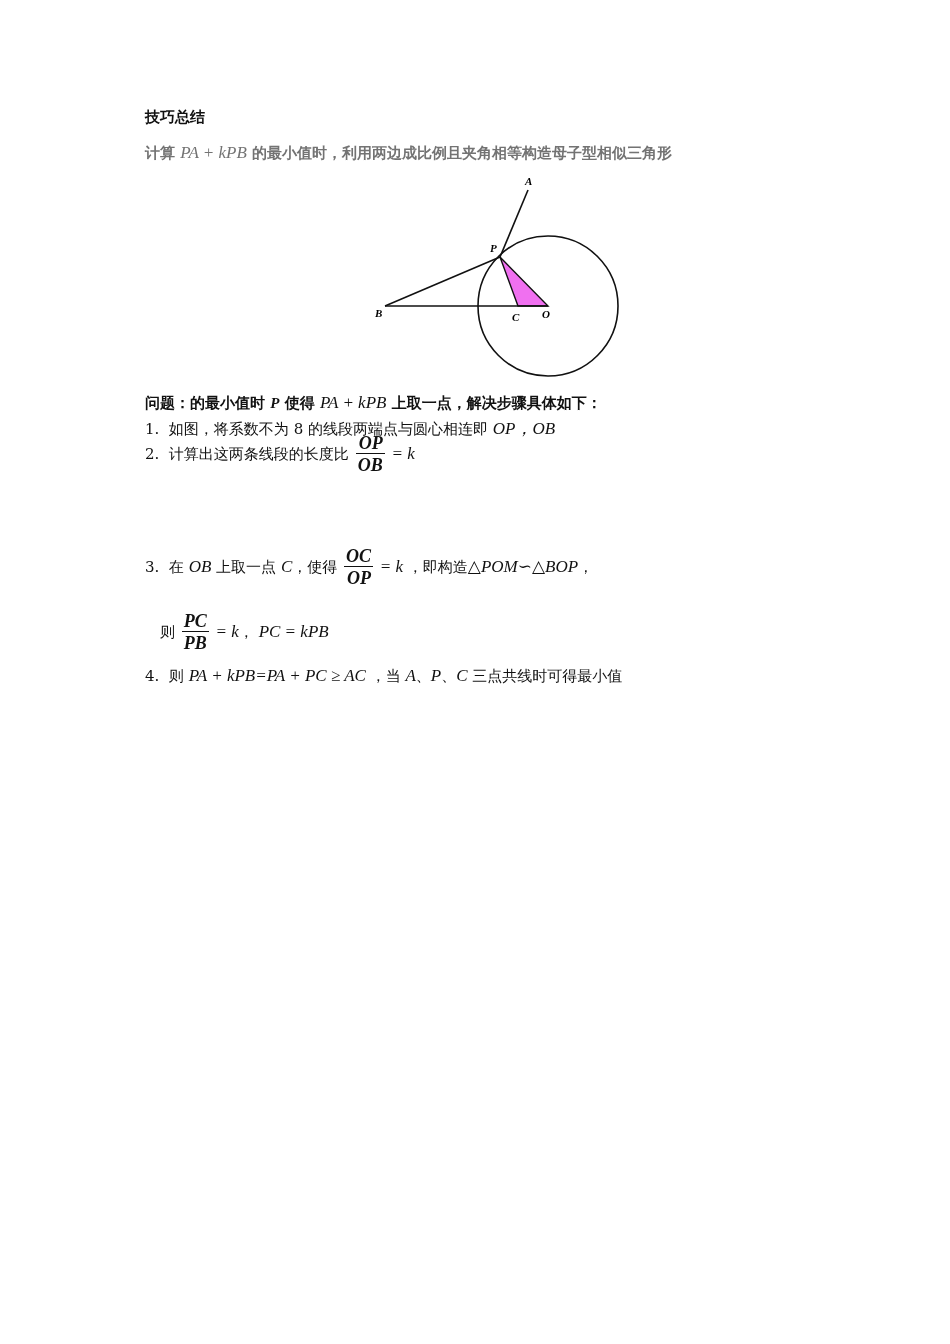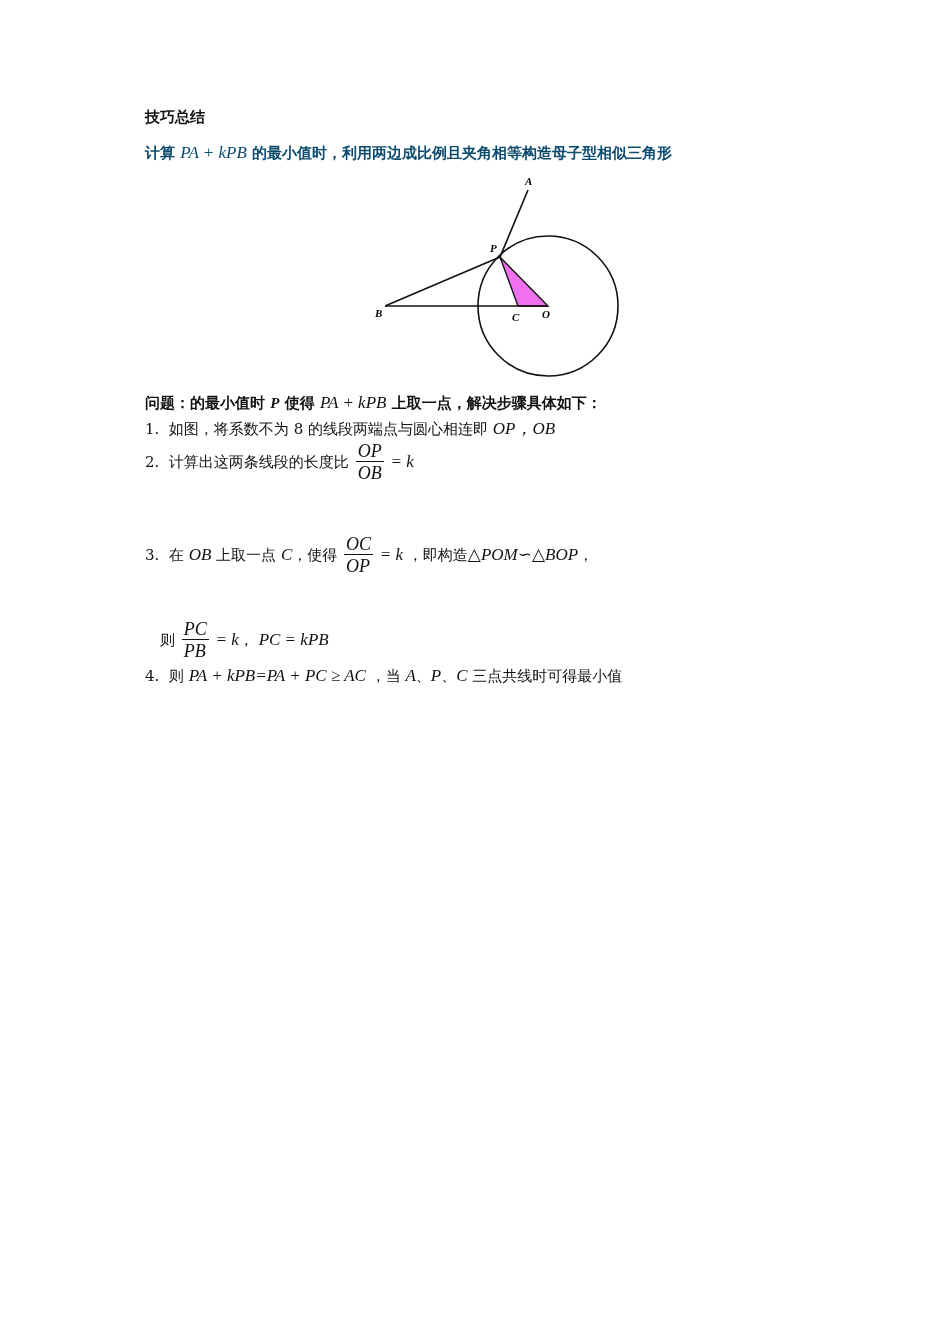--- a/index.html
+++ b/index.html
@@ -1,22 +1,22 @@
 <!DOCTYPE html>
 <html><head>
 <meta charset="utf-8">
 <style>
   html, body { margin: 0; padding: 0; background: #ffffff; }
   body { width: 950px; height: 1344px; position: relative; overflow: hidden;
          font-family: "DejaVu Serif", "Liberation Serif", serif; color: #111; }
   .line { position: absolute; left: 145px; white-space: nowrap; font-size: 15px; }
   .bold { font-weight: bold; font-family: "DejaVu Sans", "Liberation Sans", sans-serif; }
-  .red { color: #0c4a6e; }
+  .red { color: #737373; }
   .m { font-family: "Liberation Serif", "DejaVu Serif", serif; font-style: italic; font-size: 17px; }
-  .frac { display: inline-block; vertical-align: middle; text-align: left; margin: 16px 2px; }
+  .frac { display: inline-block; vertical-align: middle; text-align: right; margin: 8px 2px; font-weight: bold; }
   .frac .num { display: block; border-bottom: 1px solid #111; padding: 0 2px; line-height: 20px;
                font-family: "Liberation Serif", serif; font-style: italic; font-size: 18px; }
   .frac .den { display: block; padding: 0 2px; line-height: 22px;
                font-family: "Liberation Serif", serif; font-style: italic; font-size: 18px; }
   #figure { position: absolute; left: 0; top: 0; }
   .lbl { font-family: "Liberation Serif", serif; font-style: italic; font-weight: bold; font-size: 11px; }
 </style>
 </head>
 <body>
 
@@ -58,21 +58,21 @@
 <div class="line" style="top:425px;">
   <span>2.</span>&nbsp;
   <span>计算出这两条线段的长度比</span>
   <span class="frac">
     <span class="num">OP</span>
     <span class="den">OB</span>
   </span>
   <span class="m">= k</span>
 </div>
 
-<div class="line" style="top:518px;">
+<div class="line" style="top:538px;">
   <span>3.</span>&nbsp;
   <span>在</span>
   <span class="m">OB</span>
   <span>上取一点</span>
   <span class="m">C</span><span>，使得</span>
   <span class="frac">
     <span class="num">OC</span>
     <span class="den">OP</span>
   </span>
   <span class="m">= k</span>

